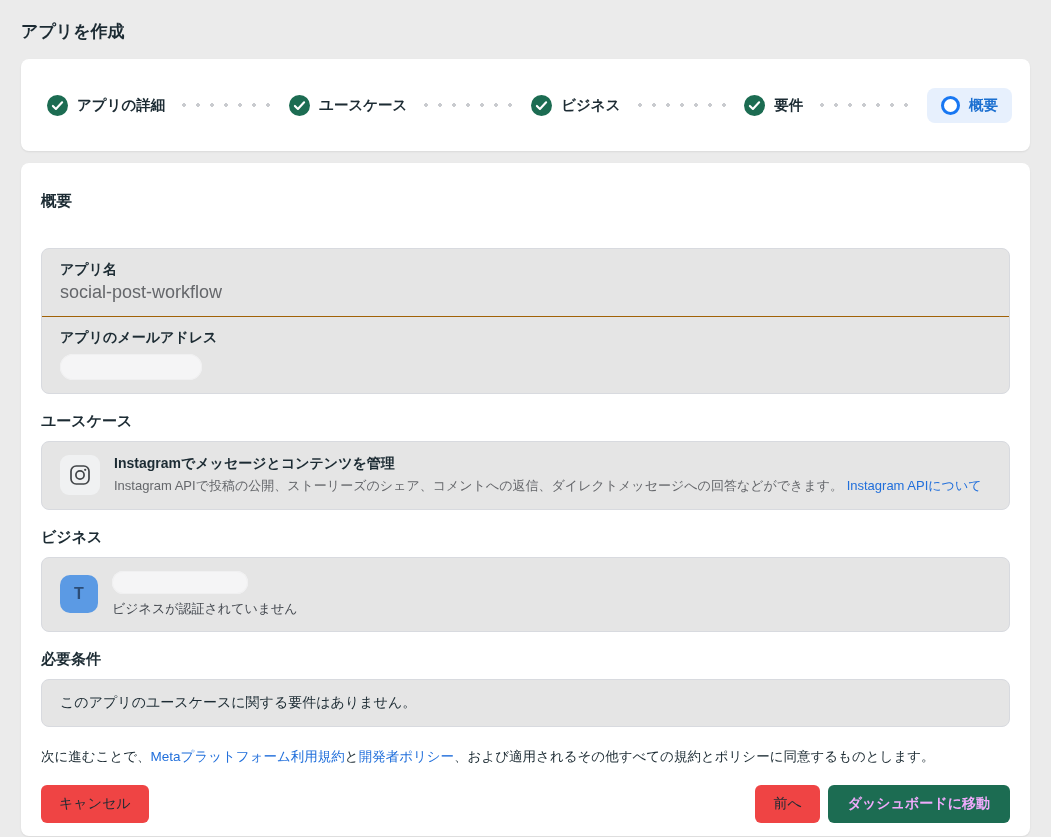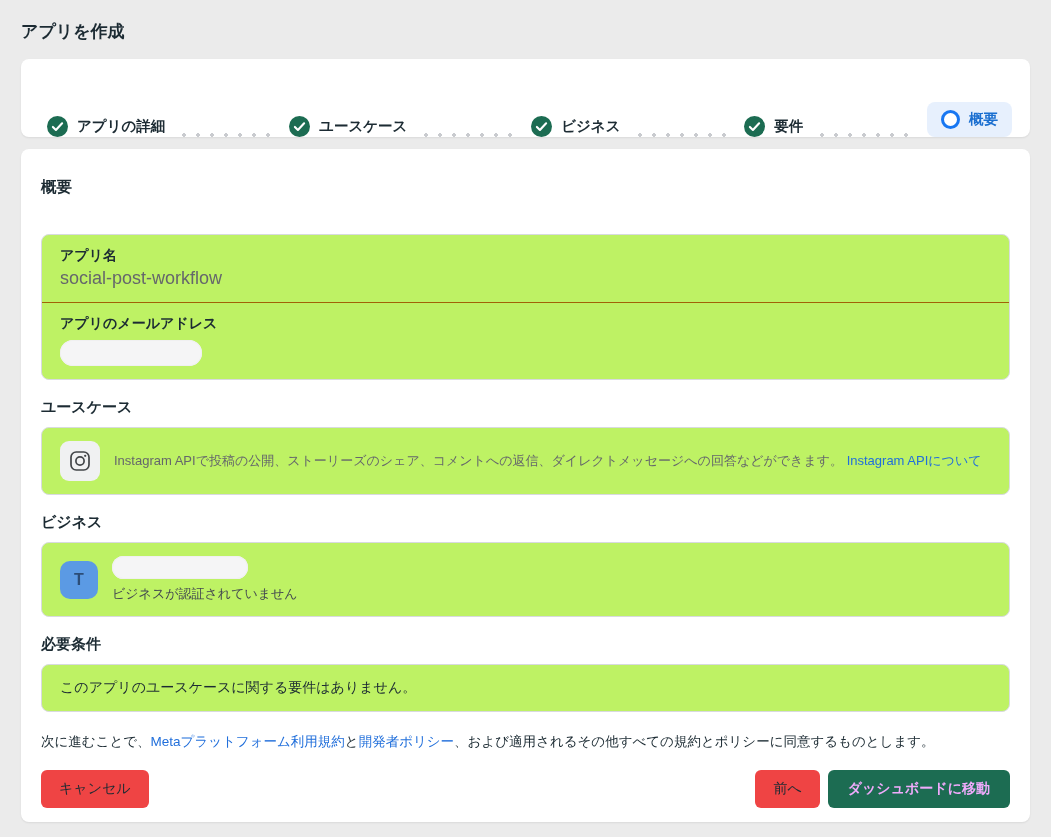--- a/index.html
+++ b/index.html
@@ -15,21 +15,21 @@
 
   .page-title {
     font-size: 17px; font-weight: 700; color: #1c2b33;
     margin: 8px 0 16px 0;
   }
 
   
   .stepper {
     background: #fff; border-radius: 8px;
     box-shadow: 0 1px 2px rgba(0,0,0,.08);
-    height: 78px; display: flex; align-items: flex-end;
+    height: 92px; display: flex; align-items: center;
     padding: 0 18px 0 26px; margin-bottom: 12px;
   }
   .step {
     display: flex; align-items: center; gap: 9px;
     font-size: 14.5px; font-weight: 700; color: #1c2b33;
     cursor: pointer; white-space: nowrap;
   }
   .step-check { width: 21px; height: 21px; display: block; color: var(--accent-green, #1c6c52); }
   .step.current {
     background: var(--current-step-bg, #e7f0fd);
@@ -51,21 +51,21 @@
   .panel {
     background: #fff; border-radius: 8px;
     box-shadow: 0 1px 2px rgba(0,0,0,.08);
     padding: 18px 20px 22px; height: 673px;
   }
   .overview-heading { font-size: 15.5px; font-weight: 700; margin: 10px 0 36px; }
   .section-heading  { font-size: 15px;  font-weight: 700; margin: 0 0 10px; }
 
   .card {
     border: 1px solid #d8dadf; border-radius: 8px;
-    margin-bottom: 18px; background: #bef264;
+    margin-bottom: 18px; background: #e5e5e5;
   }
   .info-row { padding: 12px 18px 13px; }
   .info-row + .info-row { border-top: 1px solid #a16207; }
   .field-label { font-size: 14px; font-weight: 700; color: #1c2b33; margin-bottom: 3px; }
   .field-value { font-size: 18px; color: #65676b; }
   .redacted-pill {
     background: #f5f5f6; border-radius: 14px;
     box-shadow: inset 0 0 0 1px #f0f0f1;
   }
   .email-pill { width: 142px; height: 26px; margin-top: 7px; }
@@ -174,20 +174,21 @@
     <h3 class="section-heading">ユースケース</h3>
     <div class="card flex-card">
       <div class="ig-badge">
         <svg width="24" height="24" viewBox="0 0 24 24" fill="none" stroke="#424548" stroke-width="1.7">
           <rect x="3" y="3" width="18" height="18" rx="5.2"></rect>
           <circle cx="12" cy="12" r="4.1"></circle>
           <circle cx="17.2" cy="6.8" r="1.15" fill="#424548" stroke="none"></circle>
         </svg>
       </div>
       <div>
+        <div class="uc-title">Instagramでメッセージとコンテンツを管理</div>
         <div class="uc-desc">
           <span>Instagram APIで投稿の公開、ストーリーズのシェア、コメントへの返信、ダイレクトメッセージへの回答などができます。</span>
           <a href="#" class="inline-link">Instagram APIについて</a>
         </div>
       </div>
     </div>
 
     <h3 class="section-heading">ビジネス</h3>
     <div class="card flex-card">
       <div class="biz-avatar">T</div>

